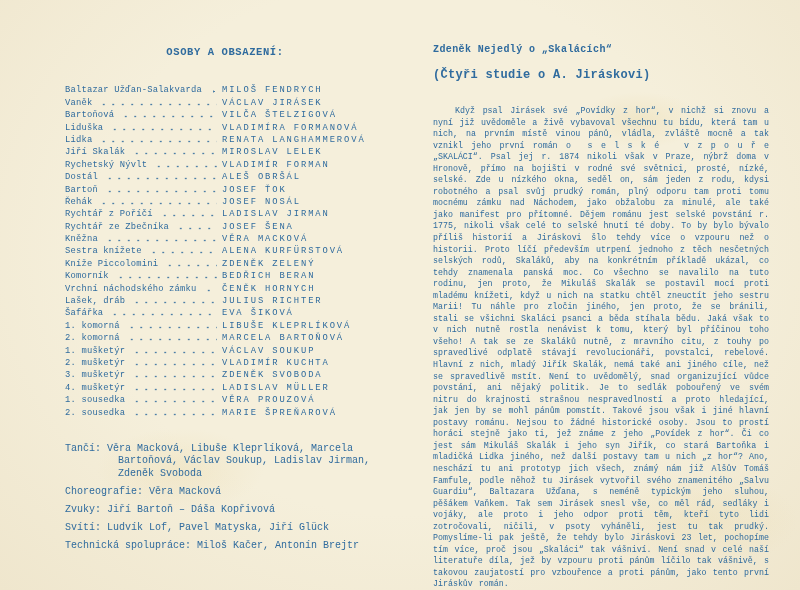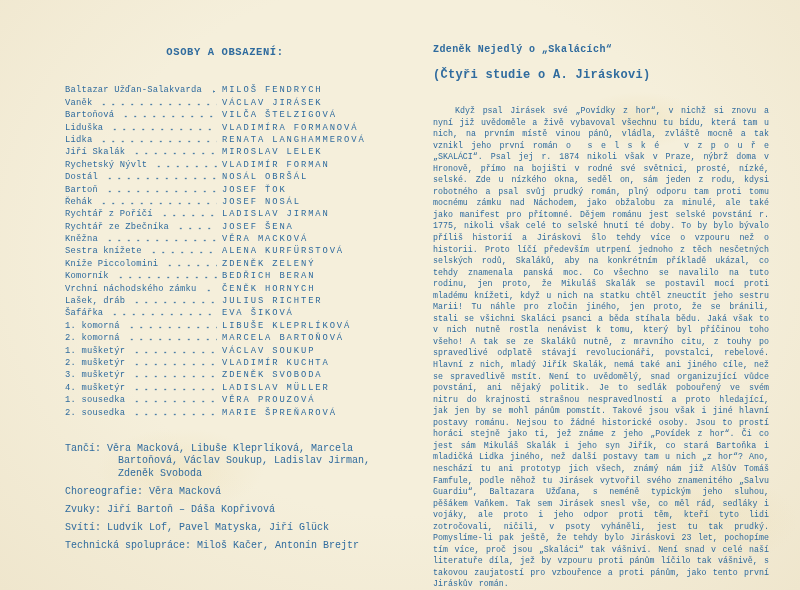--- a/index.html
+++ b/index.html
@@ -126,21 +126,21 @@
             <span class="dots"></span>
           </span>
           <span class="actor">VLADIMÍR FORMAN</span>
         </div>
 
         <div class="cast-row">
           <span class="rolewrap">
             <span class="role">Dostál</span>
             <span class="dots"></span>
           </span>
-          <span class="actor">NOSÁL OBRŠÁL</span>
+          <span class="actor">ALEŠ OBRŠÁL</span>
         </div>
 
         <div class="cast-row">
           <span class="rolewrap">
             <span class="role">Bartoň</span>
             <span class="dots"></span>
           </span>
           <span class="actor">JOSEF ŤOK</span>
         </div>
 

